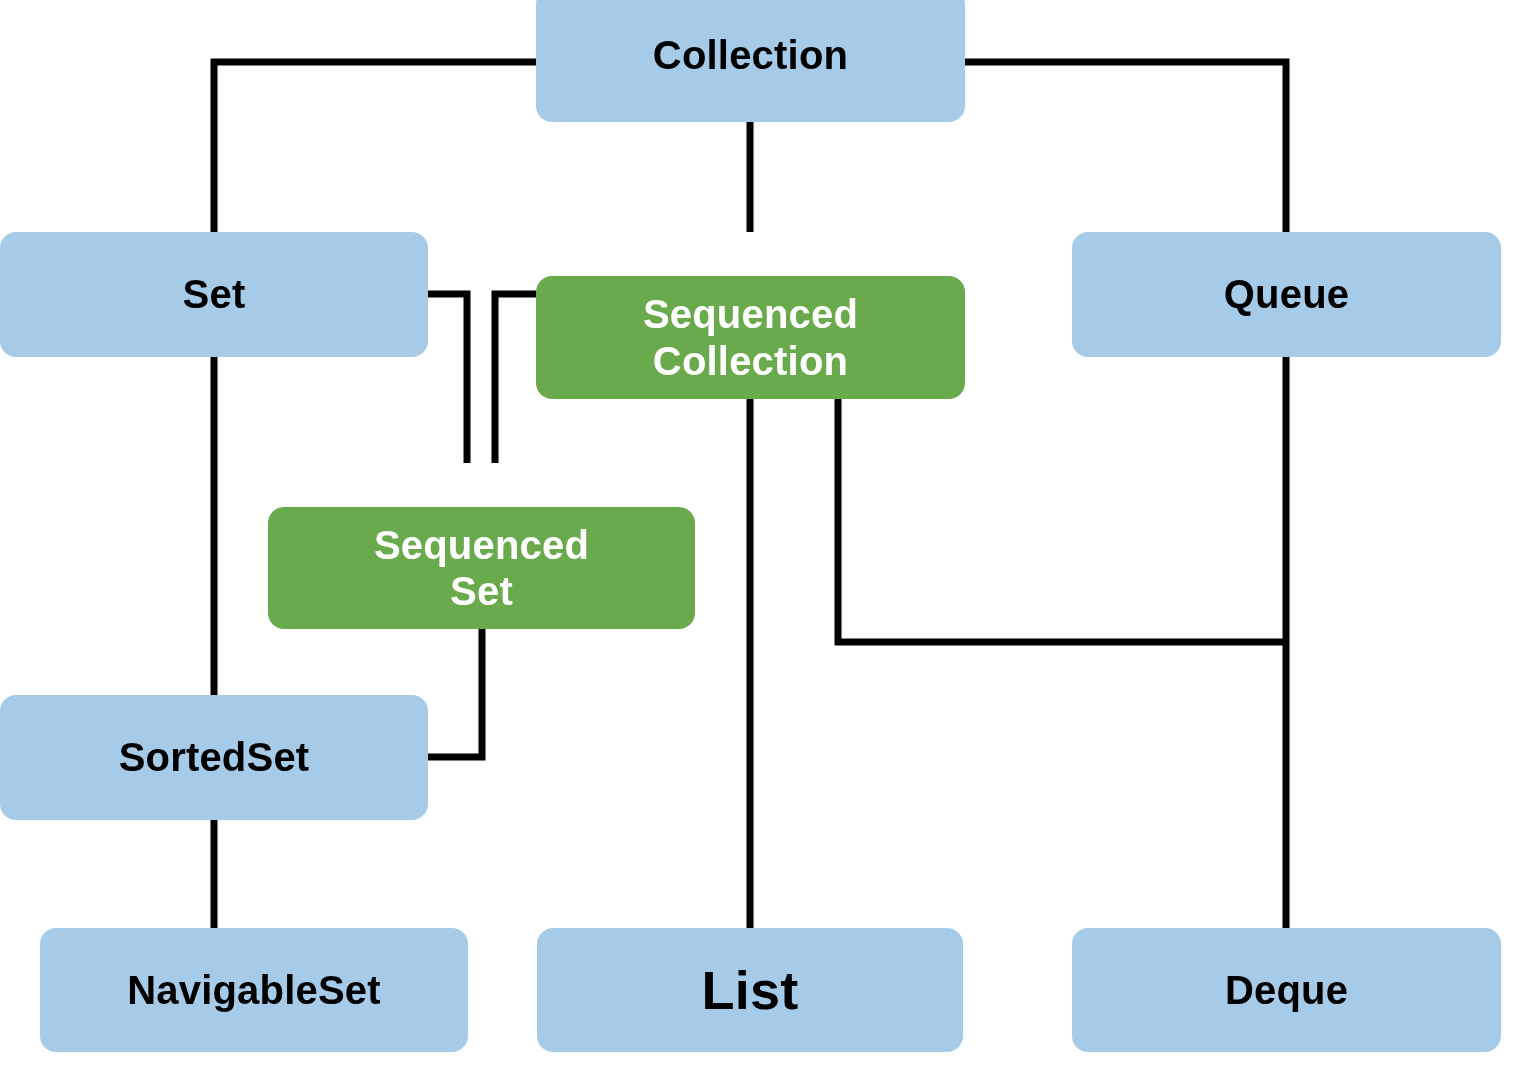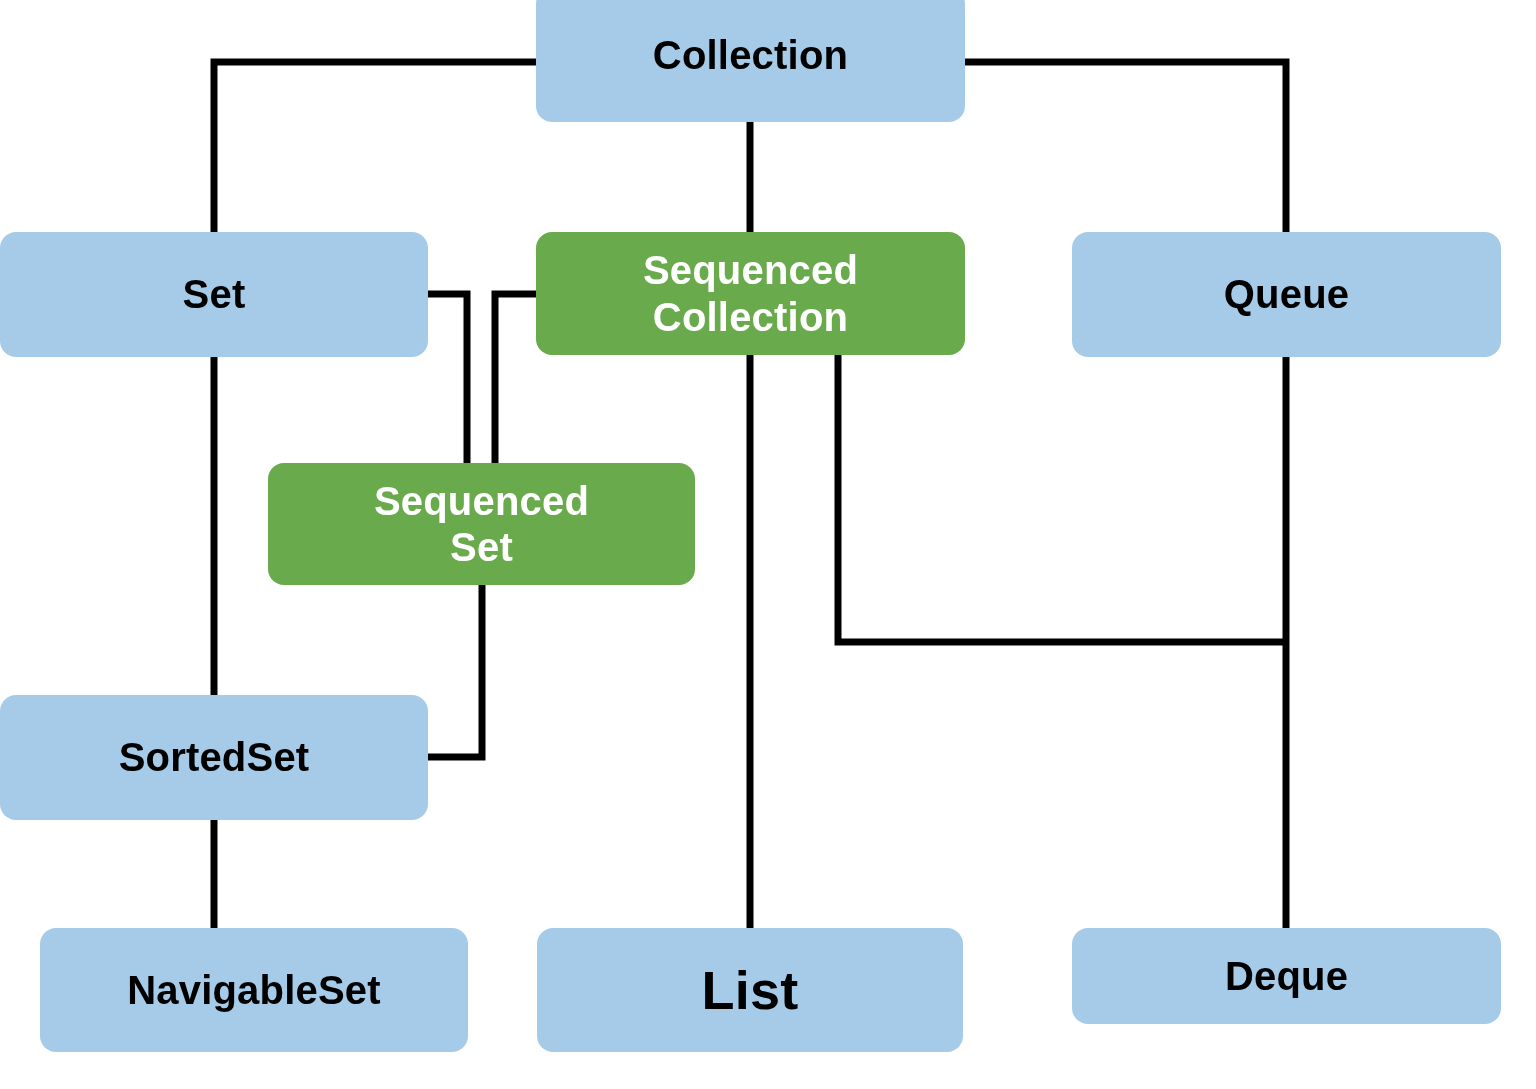--- a/index.html
+++ b/index.html
@@ -43,20 +43,21 @@
     letter-spacing: 0.2px;
     user-select: none;
   }
   .node-interface {
     background: #a6cbe9;
     color: #000000;
   }
   .node-sequenced {
     background: #69aa4c;
     color: #ffffff;
+    margin-top: 44px;
   }
   .node-label {
     white-space: pre-line;
     pointer-events: none;
   }
 </style>
 </head>
 <body>
 
 <div id="diagram-root">
@@ -97,18 +98,18 @@
       </div>
       <div class="node node-interface" style="left: 0px; top: 695px; width: 428px; height: 125px; background: rgb(166, 203, 233); color: rgb(0, 0, 0); font-size: 40px; align-items: center;">
         <span class="node-label">SortedSet</span>
       </div>
       <div class="node node-interface" style="left: 0px; top: 928px; width: 428px; height: 124px; background: rgb(166, 203, 233); color: rgb(0, 0, 0); font-size: 40px; margin-left: 40px;">
         <span class="node-label">NavigableSet</span>
       </div>
       <div class="node node-interface" style="left: 537px; top: 928px; width: 426px; height: 124px; background: rgb(166, 203, 233); color: rgb(0, 0, 0); font-size: 54px;">
         <span class="node-label">List</span>
       </div>
-      <div class="node node-interface" style="left: 1072px; top: 928px; width: 429px; height: 96px; background: rgb(166, 203, 233); color: rgb(0, 0, 0); font-size: 40px;">
+      <div class="node node-interface" style="left: 1072px; top: 928px; width: 429px; height: 124px; background: rgb(166, 203, 233); color: rgb(0, 0, 0); font-size: 40px;">
         <span class="node-label">Deque</span>
       </div>
     </div>
 
 </div>
 
 </body></html>

